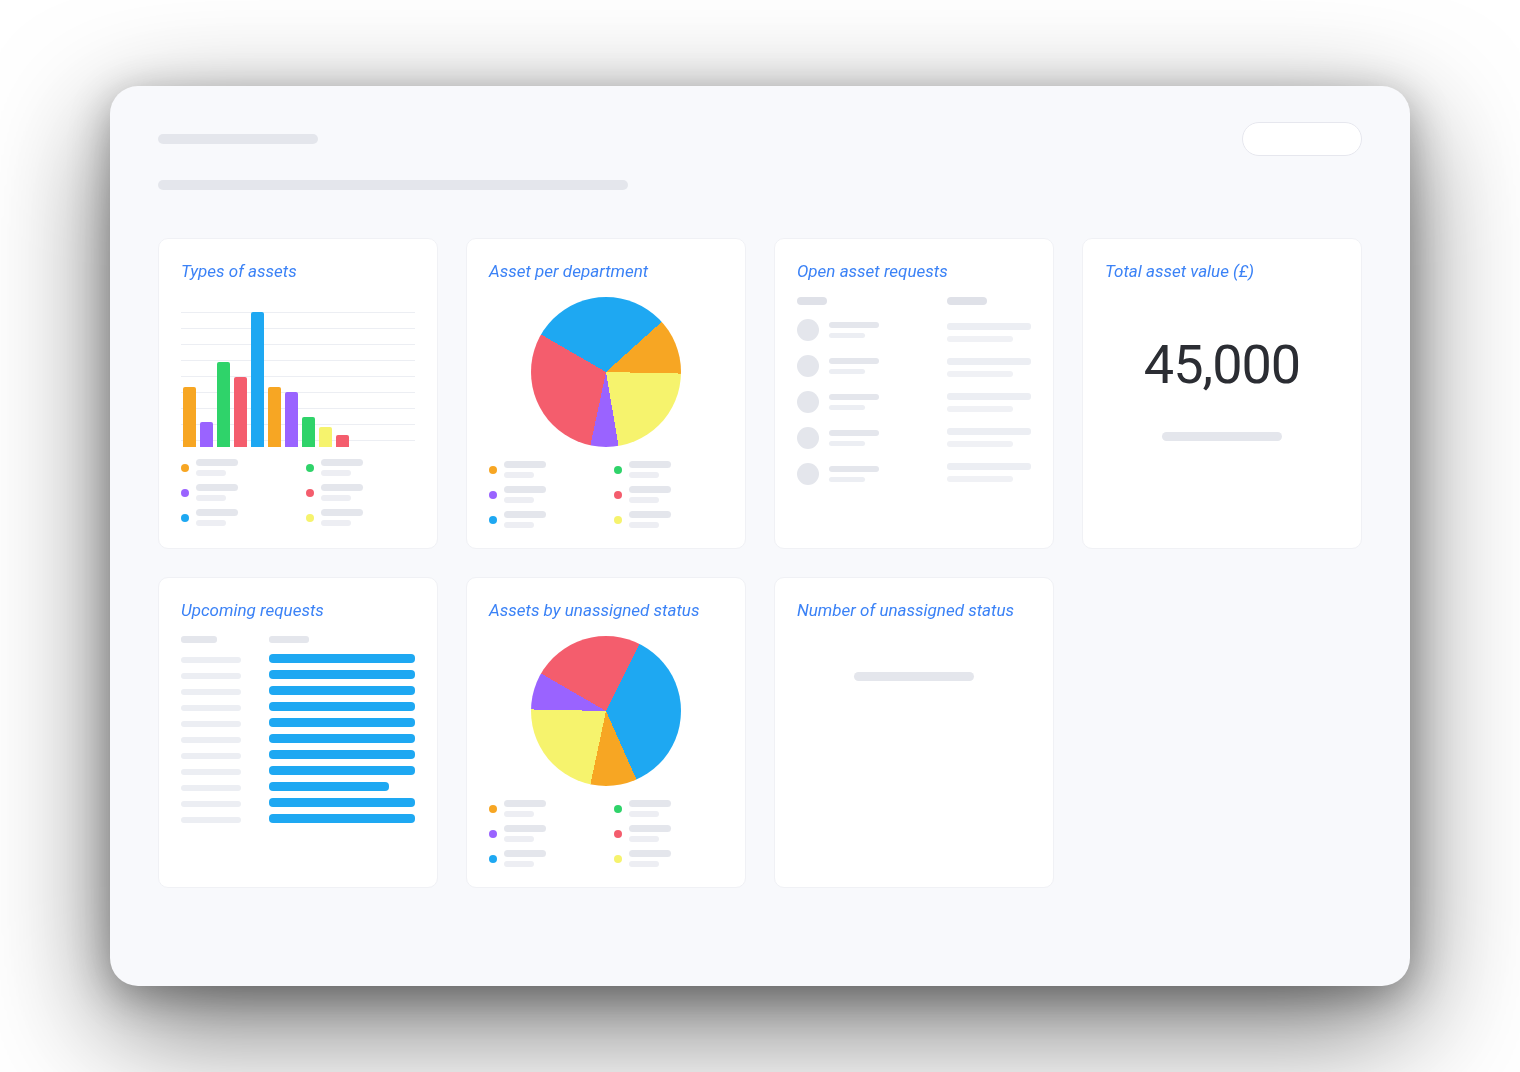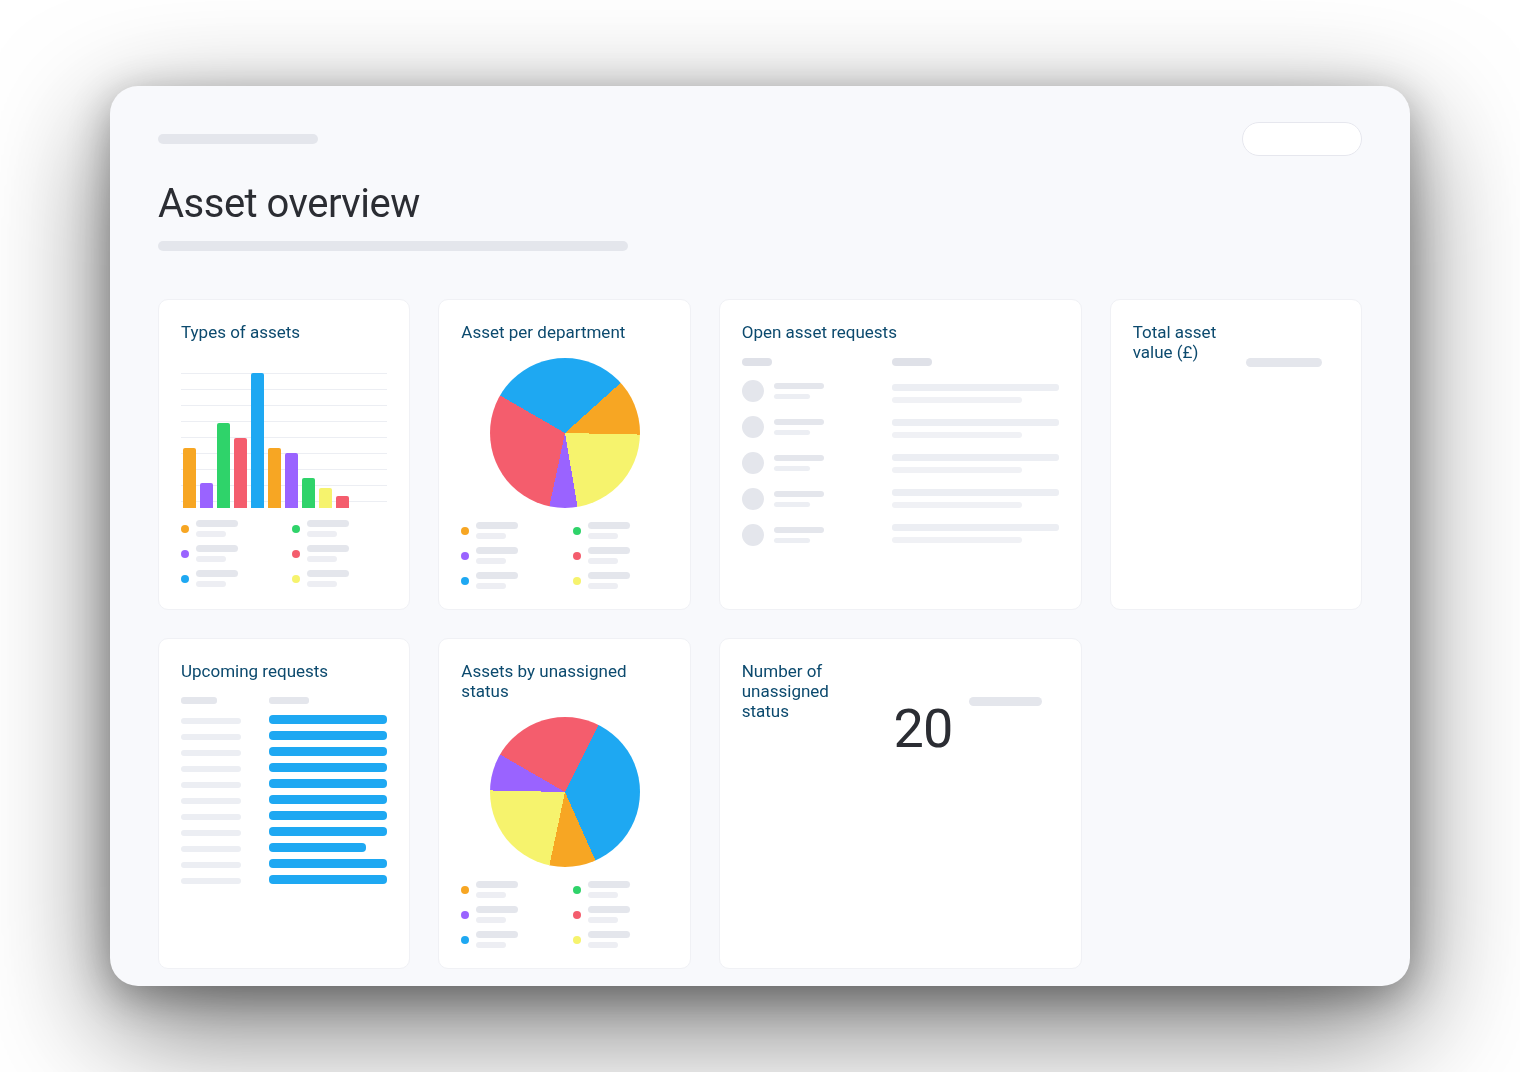--- a/index.html
+++ b/index.html
@@ -58,22 +58,23 @@
   .card {
     background: #fff;
     border-radius: 10px;
     padding: 22px 22px 20px 22px;
     min-height: 260px;
     border: 1px solid #f0f1f5;
   }
   .card-title {
     font-size: 17px;
     font-weight: 400;
-    color: #0c4a6e;
+    color: #3b82f6;
     margin-bottom: 16px;
+    font-style: italic;
   }
 
   
   .barchart {
     height: 150px;
     display: flex;
     align-items: flex-end;
     gap: 4px;
     padding: 0 2px;
     background:
@@ -126,34 +127,33 @@
 
   
   .renew-body { display:flex; gap:18px; }
   .renew-left { width:70px; display:flex; flex-direction:column; gap:10px;}
   .renew-left .h { width:36px; height:7px; background:#e4e6ec; border-radius:3px; margin-bottom:4px;}
   .renew-left .d { width:60px; height:6px; background:#eceef3; border-radius:3px;}
   .renew-right { flex:1; display:flex; flex-direction:column; gap:7px;}
   .renew-right .h { width:40px; height:7px; background:#e4e6ec; border-radius:3px; margin-bottom:4px;}
   .rbar { height:9px; background:#1ea8f2; border-radius:4px;}
 
-  .card.center-num { display:flex; flex-direction:row;gap:17px; }
+  .card.center-num { display:flex; flex-direction:column; }
   .card.center-num .spacer{flex:1;}
 </style>
 </head>
 <body>
 
 <div class="window">
 
   <div class="topbar">
     <div class="skel skel-round top-skel"></div>
     <div class="pill-btn"></div>
   </div>
 
-  <h1 class="page-title">Asset overview</h1>
   <div class="skel skel-round subtitle-skel"></div>
 
   <div class="grid">
 
     <div class="card">
       <div class="card-title">Types of assets</div>
       <div class="barchart" id="barchart">
           <div class="bar" style="height: 40%; background: rgb(247, 166, 35);"></div>
           <div class="bar" style="height: 16.6667%; background: rgb(154, 99, 255);"></div>
           <div class="bar" style="height: 56.6667%; background: rgb(47, 211, 106);"></div>
@@ -324,20 +324,21 @@
           <div class="rr-row">
               <div class="rr1"></div>
               <div class="rr2"></div>
             </div>
         </div>
       </div>
     </div>
 
     <div class="card center-num">
       <div class="card-title">Total asset value (£)</div>
+      <div class="bignum">45,000</div>
       <div class="under-skel"></div>
       <div class="spacer"></div>
     </div>
 
     <div class="card">
       <div class="card-title">Upcoming requests</div>
       <div class="renew-body">
         <div class="renew-left" id="renew-left">
           <div class="h"></div>
         <div class="d"></div>
@@ -415,19 +416,18 @@
             <span class="leg-stack">
               <span class="leg-skel"></span>
               <span class="leg-skel s2"></span>
             </span>
           </div>
         </div>
     </div>
 
     <div class="card center-num">
       <div class="card-title">Number of unassigned status</div>
-      <div class="bignum">20</div>
       <div class="under-skel"></div>
       <div class="spacer"></div>
     </div>
 
   </div>
 </div>
 
 </body></html>

